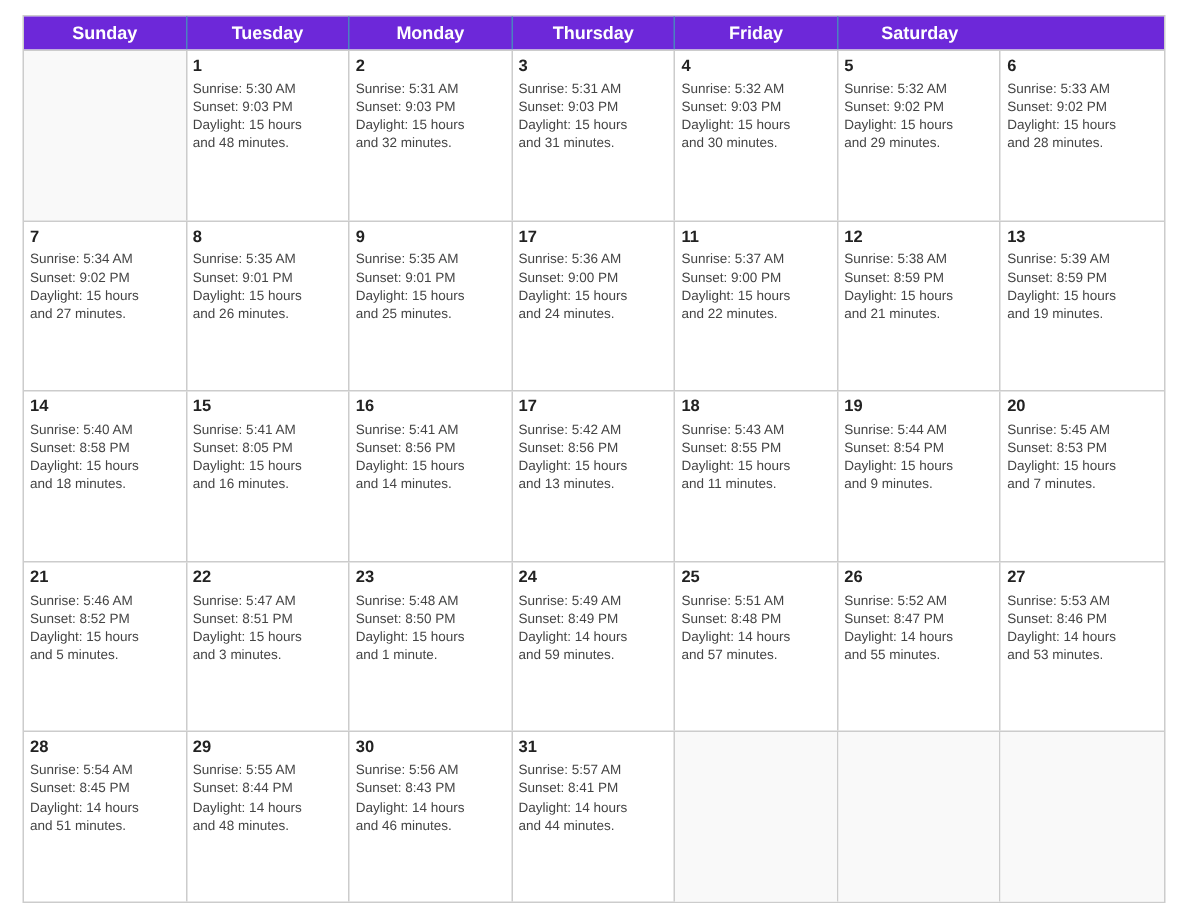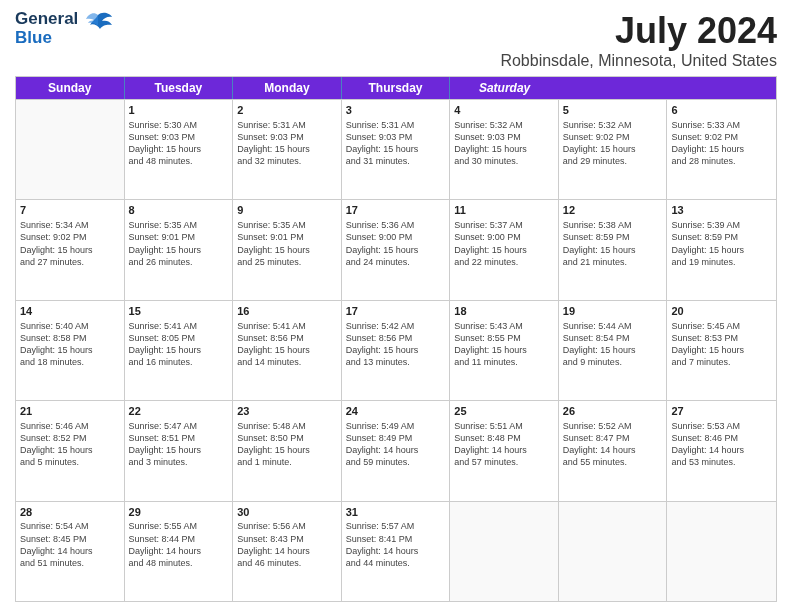--- a/index.html
+++ b/index.html
@@ -52,21 +52,21 @@
       background: #6d28d9;
     }
     .cal-header-cell {
       color: #fff;
       font-size: 12px;
       font-weight: bold;
       text-align: center;
       padding: 4px 2px;
       border-right: 1px solid #4a82c0;
     }
-    .cal-header-cell:last-child { border-right: none; font-style: italic; }
+    .cal-header-cell:last-child { border-right: none; }
     .cal-body {
       flex: 1;
       display: flex;
       flex-direction: column;
     }
     .cal-row {
       display: grid;
       grid-template-columns: repeat(7, 1fr);
       flex: 1;
       border-top: 1px solid #ccc;
@@ -91,50 +91,28 @@
     .cell-line {
       display: block;
       font-size: 9px;
       color: #444;
     }
   </style>
 </head>
 <body>
 
 <div class="page">
-  <div class="header">
-
-    <div class="logo">
-      <div style="display:flex; align-items:center;">
-        <div style="display:flex; flex-direction:column; line-height:1.1;">
-          <span style="font-size:17px; font-weight:bold; color:#1a3a5c;">General</span>
-          <span style="font-size:17px; font-weight:bold; color:#1a6cbf;">Blue</span>
-        </div>
-
-        <div style="margin-left:4px; margin-top:-8px;">
-          <svg width="32" height="32" viewBox="0 0 32 32">
-            <path d="M16 8 C20 4, 28 6, 30 10 C26 9, 22 11, 20 14 C24 13, 28 14, 30 18 C26 17, 20 18, 18 22 C16 18, 10 16, 8 18 C10 14, 14 12, 16 8Z" fill="#1a6cbf"></path>
-            <path d="M16 8 C12 4, 6 7, 4 12 C8 11, 12 12, 14 15 C12 13, 8 13, 6 16 C10 15, 14 16, 16 19" fill="#2e86de" opacity="0.6"></path>
-          </svg>
-        </div>
-      </div>
-    </div>
-
-    <div class="title-block">
-      <div class="title-month">July 2024</div>
-      <div class="title-location">Robbinsdale, Minnesota, United States</div>
-    </div>
-  </div>
 
   <div class="calendar">
     <div class="cal-header-row">
       <div class="cal-header-cell">Sunday</div>
       <div class="cal-header-cell">Tuesday</div>
       <div class="cal-header-cell">Monday</div>
       <div class="cal-header-cell">Thursday</div>
+      <div class="cal-header-cell">Friday</div>
       <div class="cal-header-cell">Saturday</div>
     </div>
     <div class="cal-body" id="cal-body">
     <div class="cal-row">
           <div class="cal-cell empty"></div>
           <div class="cal-cell">
             <span class="day-num">1</span>
             <span class="cell-line">Sunrise: 5:30 AM</span>
             <span class="cell-line">Sunset: 9:03 PM</span>
             <span class="cell-line">Daylight: 15 hours</span>

